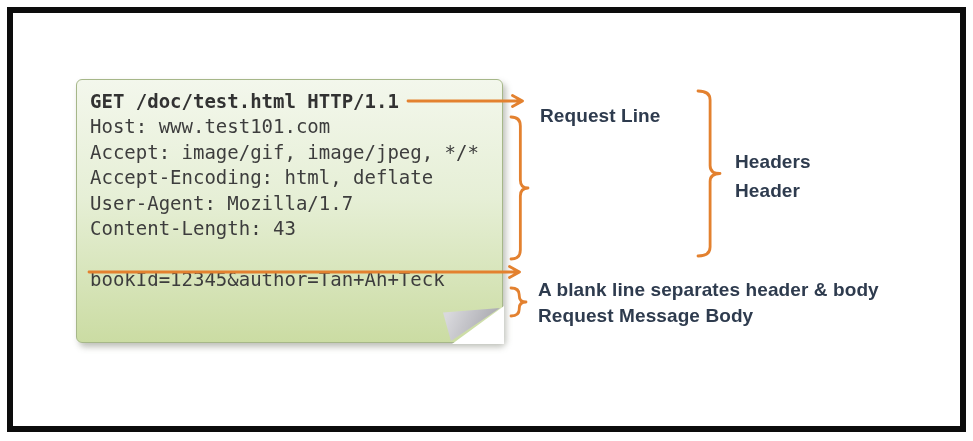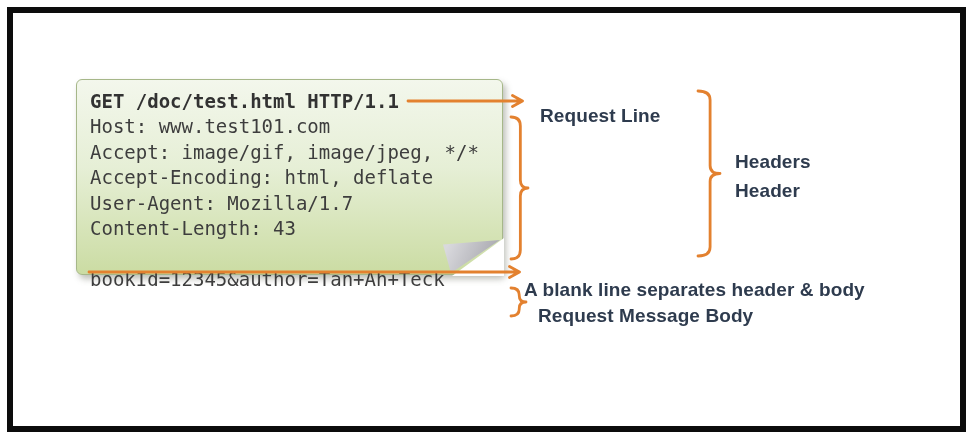--- a/index.html
+++ b/index.html
@@ -7,21 +7,21 @@
     --label:#2E3B4E;
     --note-text:#3D3D3D;
     --note-top:#F3F7EC;
     --note-bottom:#CBDCA3;
     --note-border:#A6B789;
   }
   html,body{margin:0;padding:0;background:#fff;}
   .page{position:relative;width:973px;height:441px;background:#fff;overflow:hidden;
         font-family:"Liberation Sans",sans-serif;}
   .frame{position:absolute;left:7px;top:7px;right:7px;bottom:9px;border:6px solid #0c0c0c;}
-  .note{position:absolute;left:76px;top:79px;width:427px;height:196px;box-sizing:border-box;
+  .note{position:absolute;left:76px;top:79px;width:427px;height:264px;box-sizing:border-box;
         border:1.5px solid var(--note-border);border-radius:6px;
         background:linear-gradient(180deg,var(--note-top) 0%,#E6EFD6 45%,var(--note-bottom) 100%);
         box-shadow:3px 4px 6px rgba(110,115,100,.45);}
   .note-text{position:absolute;left:13px;top:9px;right:6px;
         font-family:"DejaVu Sans Mono","Liberation Mono",monospace;
         font-size:19px;line-height:25.4px;color:var(--note-text);}
   .code{min-height:25.4px;white-space:pre;}
   .code.bold{font-weight:bold;color:#323232;}
   .cut{position:absolute;right:-2px;bottom:-2px;width:52px;height:38px;background:#ffffff;
         clip-path:polygon(100% 0,100% 100%,0 100%);}
@@ -62,15 +62,15 @@
     <path id="brace-headers" d="M 511 117 Q 520.35 117 520.35 126 L 520.35 179.9 Q 520.35 188 528 188 Q 520.35 188 520.35 196.1 L 520.35 250 Q 520.35 259 511 259"></path>
     <path id="brace-message-header" d="M 698 91 Q 710.1 91 710.1 100 L 710.1 165.4 Q 710.1 173.5 720 173.5 Q 710.1 173.5 710.1 181.6 L 710.1 247 Q 710.1 256 698 256"></path>
     <path id="brace-body" d="M 511 288 Q 519.25 288 519.25 295 L 519.25 295.7 Q 519.25 302 526 302 Q 519.25 302 519.25 308.3 L 519.25 309 Q 519.25 316 511 316"></path>
   </svg>
 
   <div class="lbl" style="left:540px;top:90px">Request Line</div>
   <div class="lbl rmh" style="left:735px;top:132px">
     <div>Headers</div>
     <div>Header</div>
   </div>
-  <div class="lbl" style="left:524px;top:264px">A blank line separates header &amp; body</div>
+  <div class="lbl" style="left:538px;top:264px">A blank line separates header &amp; body</div>
   <div class="lbl" style="left:538px;top:290px">Request Message Body</div>
 </div>
 
 </body></html>

